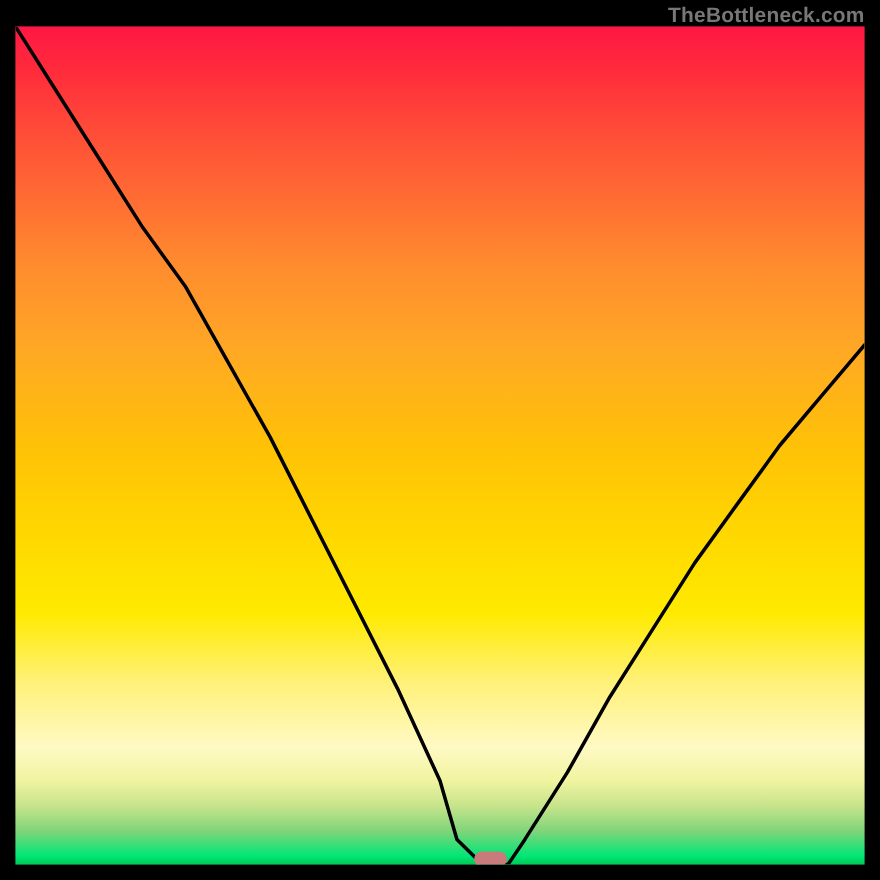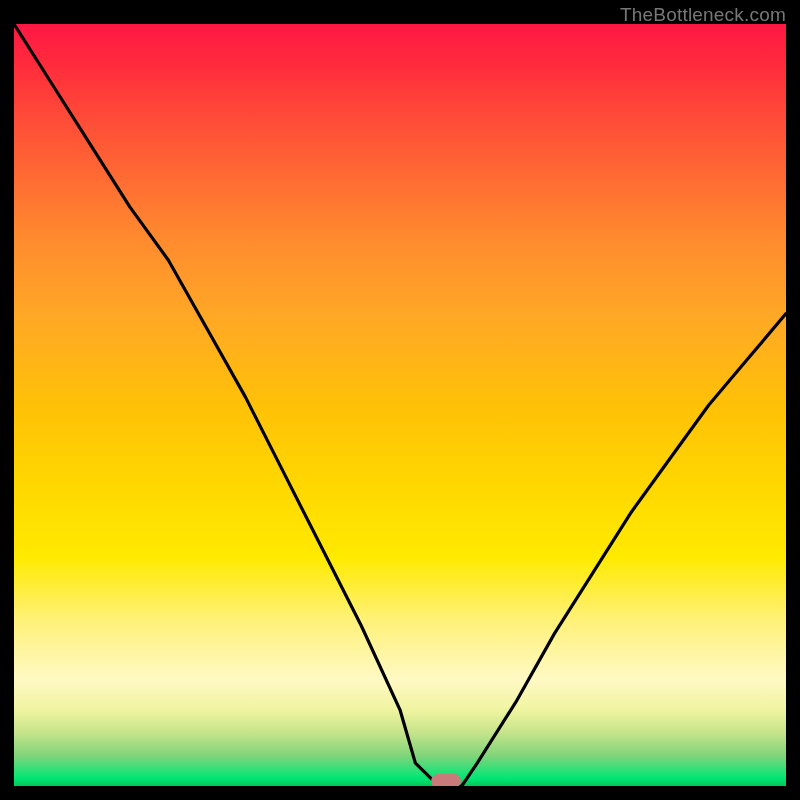--- a/index.html
+++ b/index.html
@@ -43,21 +43,21 @@
       #00c853 100%
     );
     overflow: hidden;
   }
   .watermark {
     position: absolute;
     top: 4px;
     right: 14px;
     color: #777;
     font-size: 19px;
-    font-weight: 400;
+    font-weight: 700;
     letter-spacing: 0.2px;
     user-select: none;
   }
   svg.curve {
     position: absolute;
     left: 0;
     top: 0;
     width: 772px;
     height: 762px;
   }

